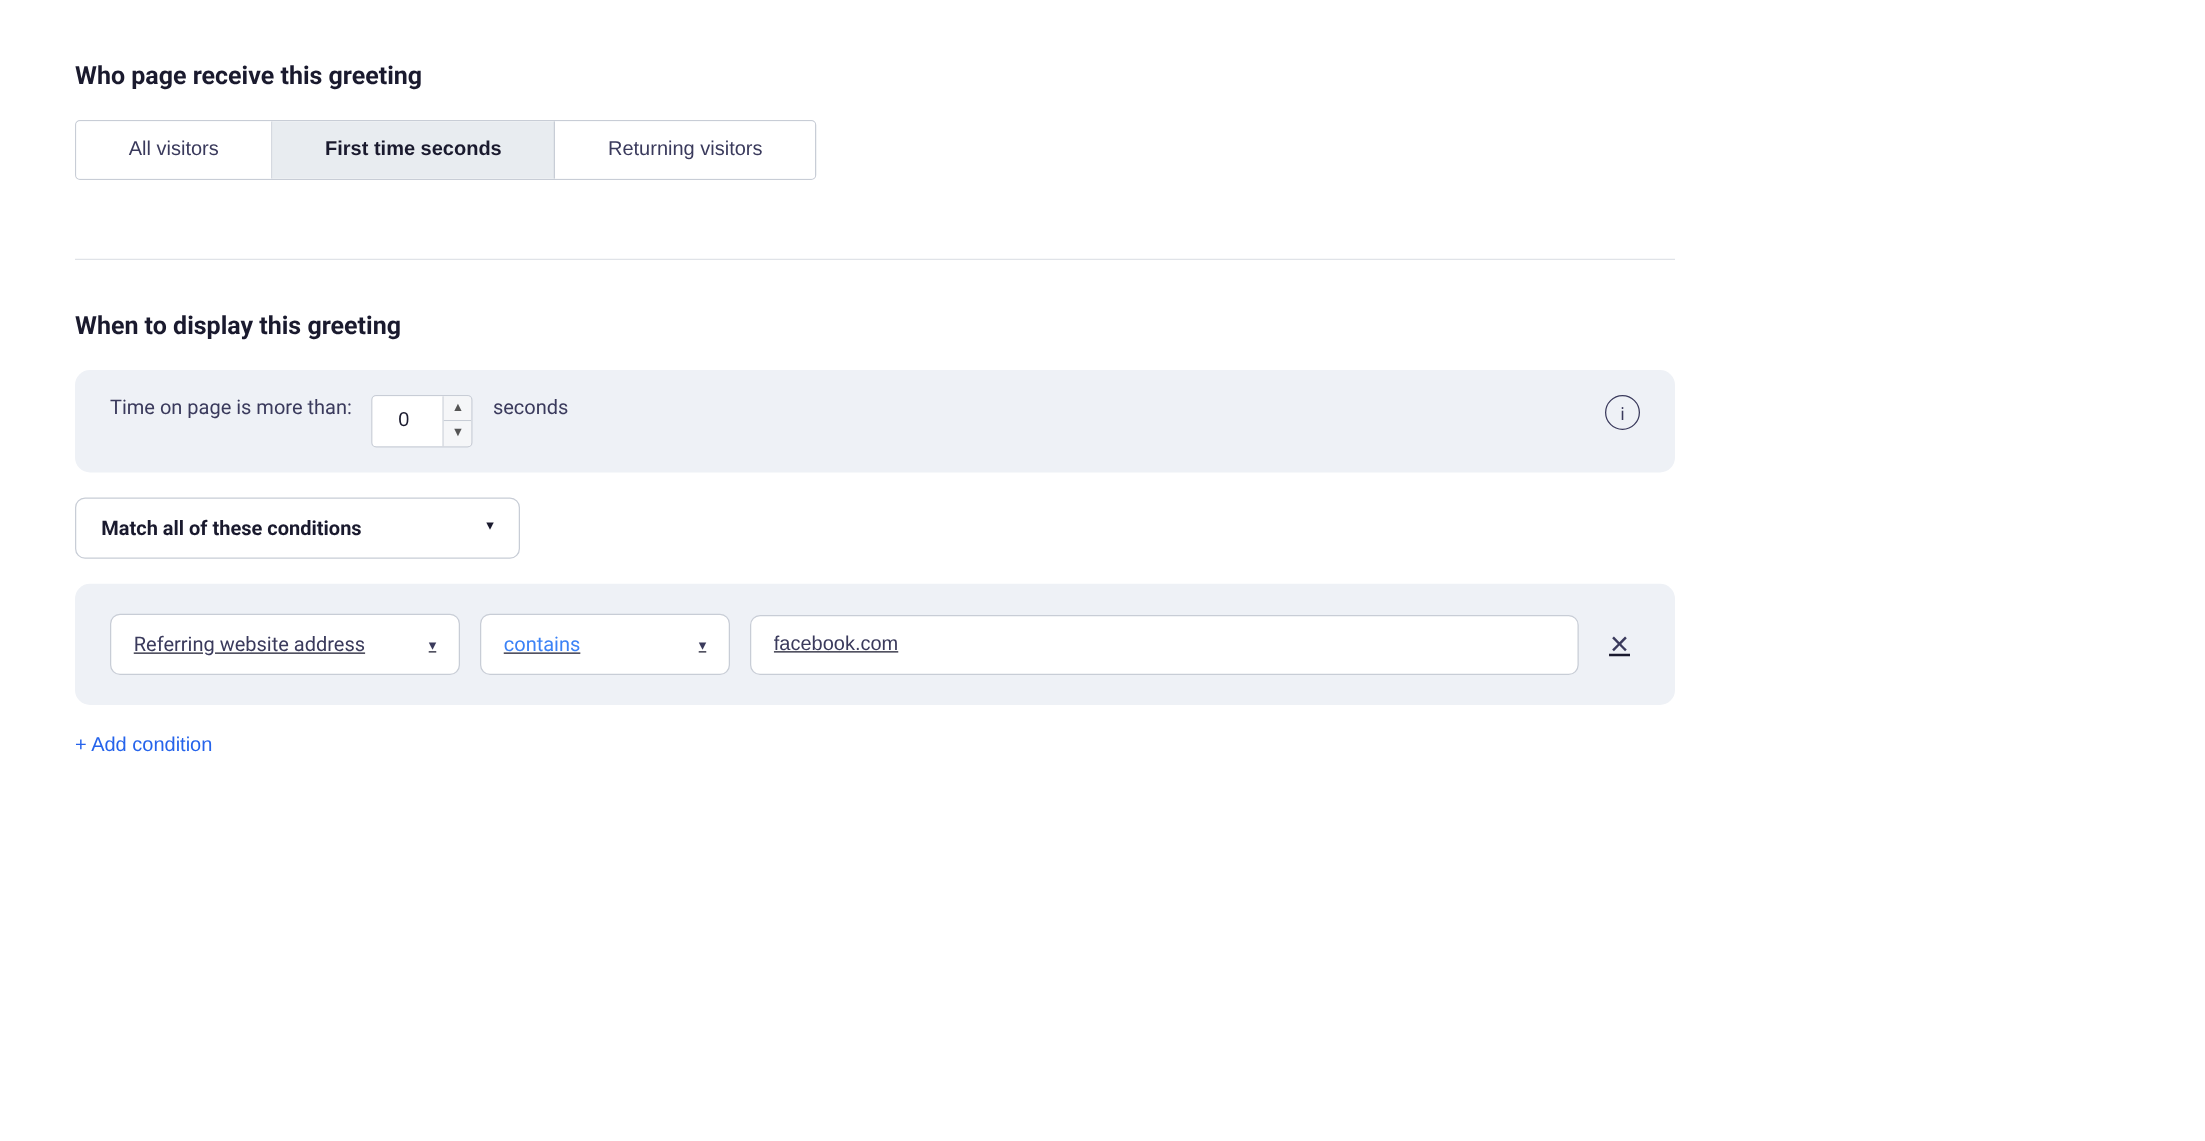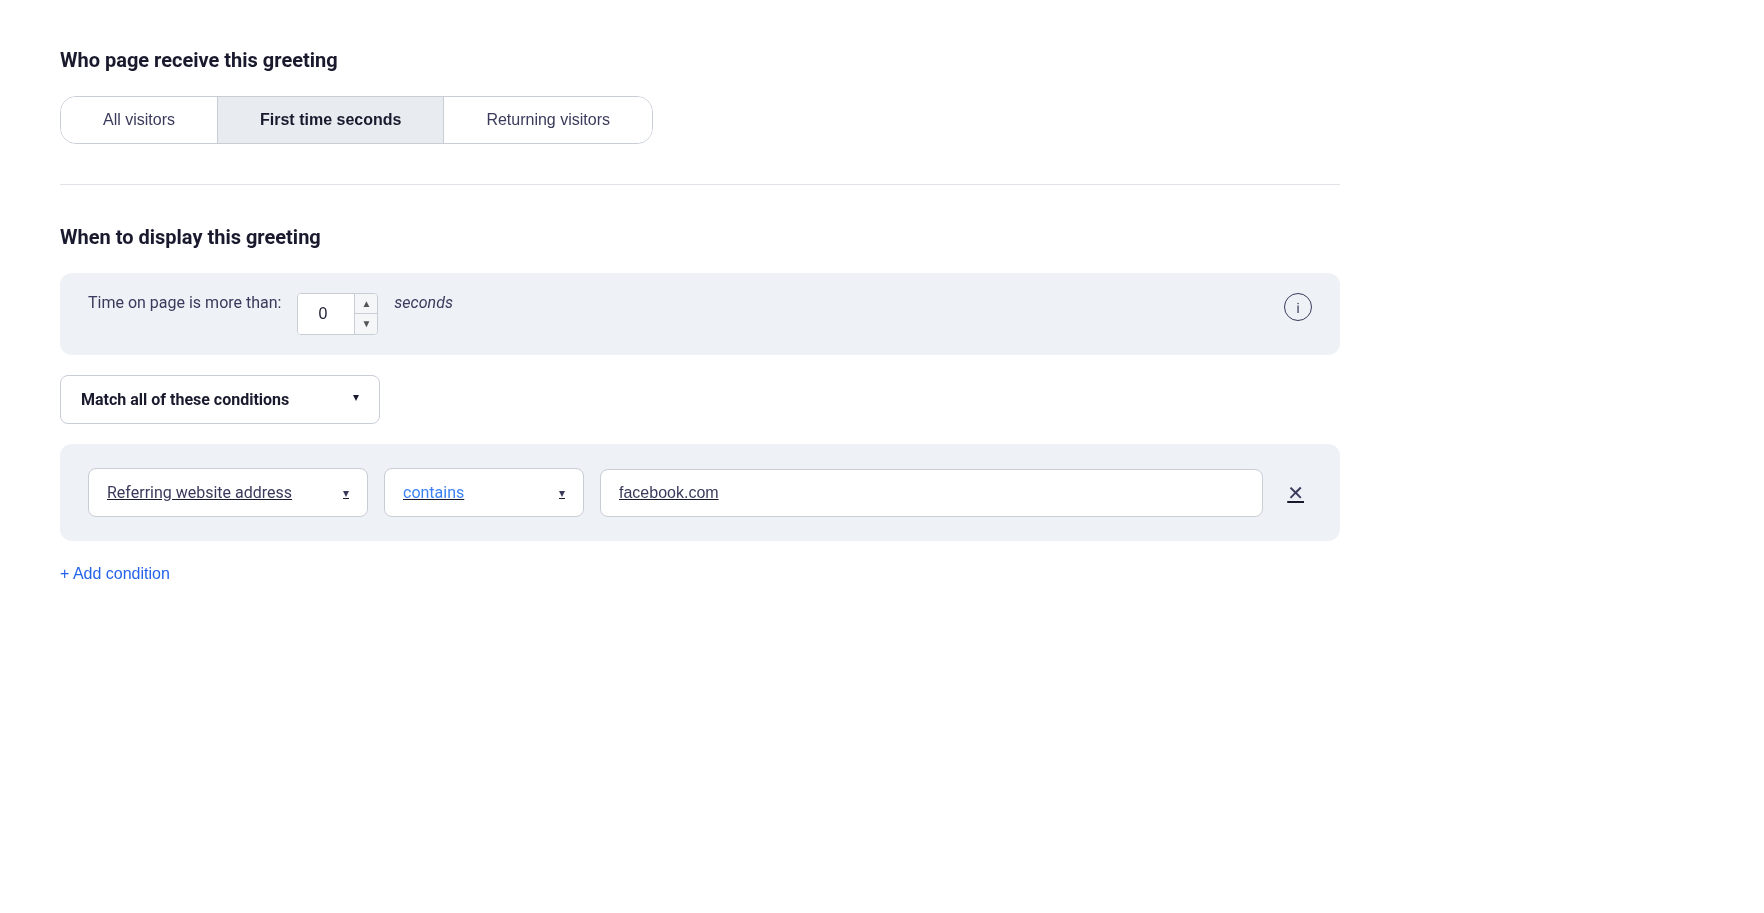--- a/index.html
+++ b/index.html
@@ -19,24 +19,24 @@
     .section-title {
       font-size: 20px;
       font-weight: 700;
       color: #1a1a2e;
       margin-bottom: 24px;
     }
 
     .visitor-tabs {
       display: flex;
       border: 1.5px solid #c8cdd6;
-      border-radius: 16px;
+      border-radius: 4px;
       overflow: hidden;
       width: fit-content;
-      margin-bottom: 40px;
+      margin-bottom: 63px;
     }
 
     .visitor-tab {
       padding: 14px 42px;
       font-size: 16px;
       font-weight: 400;
       cursor: pointer;
       background: #ffffff;
       border: none;
       color: #3a3a5c;
@@ -119,21 +119,20 @@
       justify-content: center;
     }
 
     .spinner-btn:first-child {
       border-bottom: 1px solid #c8cdd6;
     }
 
     .seconds-label {
       font-size: 16px;
       color: #3a3a5c;
-      font-style: italic;
     }
 
     .info-icon-wrapper {
       margin-left: auto;
       width: 28px;
       height: 28px;
       border: 1.5px solid #3a3a5c;
       border-radius: 50%;
       display: flex;
       align-items: center;
@@ -143,21 +142,21 @@
       cursor: pointer;
     }
 
     .match-conditions-dropdown {
       display: flex;
       align-items: flex-start;
       justify-content: space-between;
       border: 1.5px solid #c8cdd6;
       border-radius: 8px;
       padding: 14px 20px;
-      width: 320px;
+      width: 356px;
       cursor: pointer;
       background: #ffffff;
       margin-bottom: 20px;
     }
 
     .match-conditions-text {
       font-size: 16px;
       font-weight: 700;
       color: #1a1a2e;
     }

